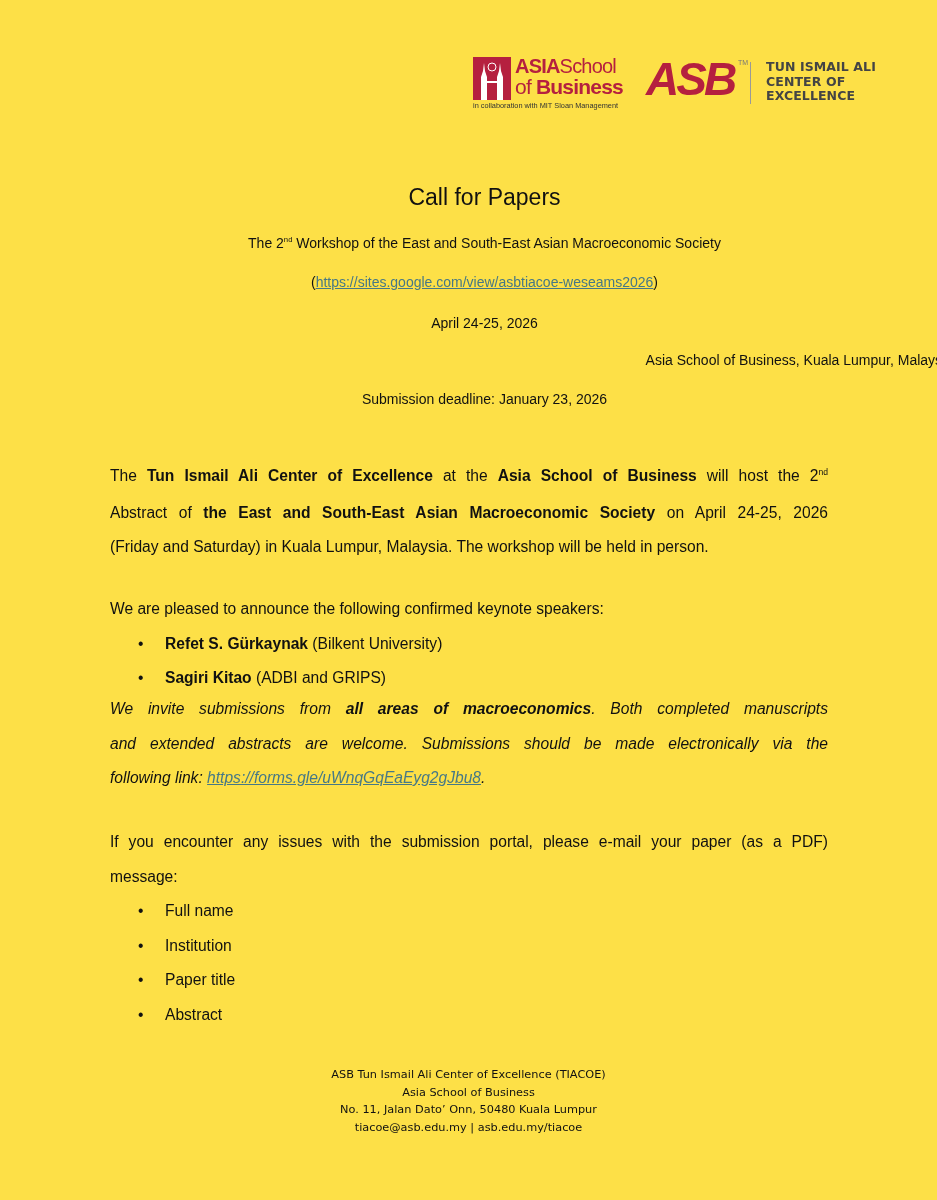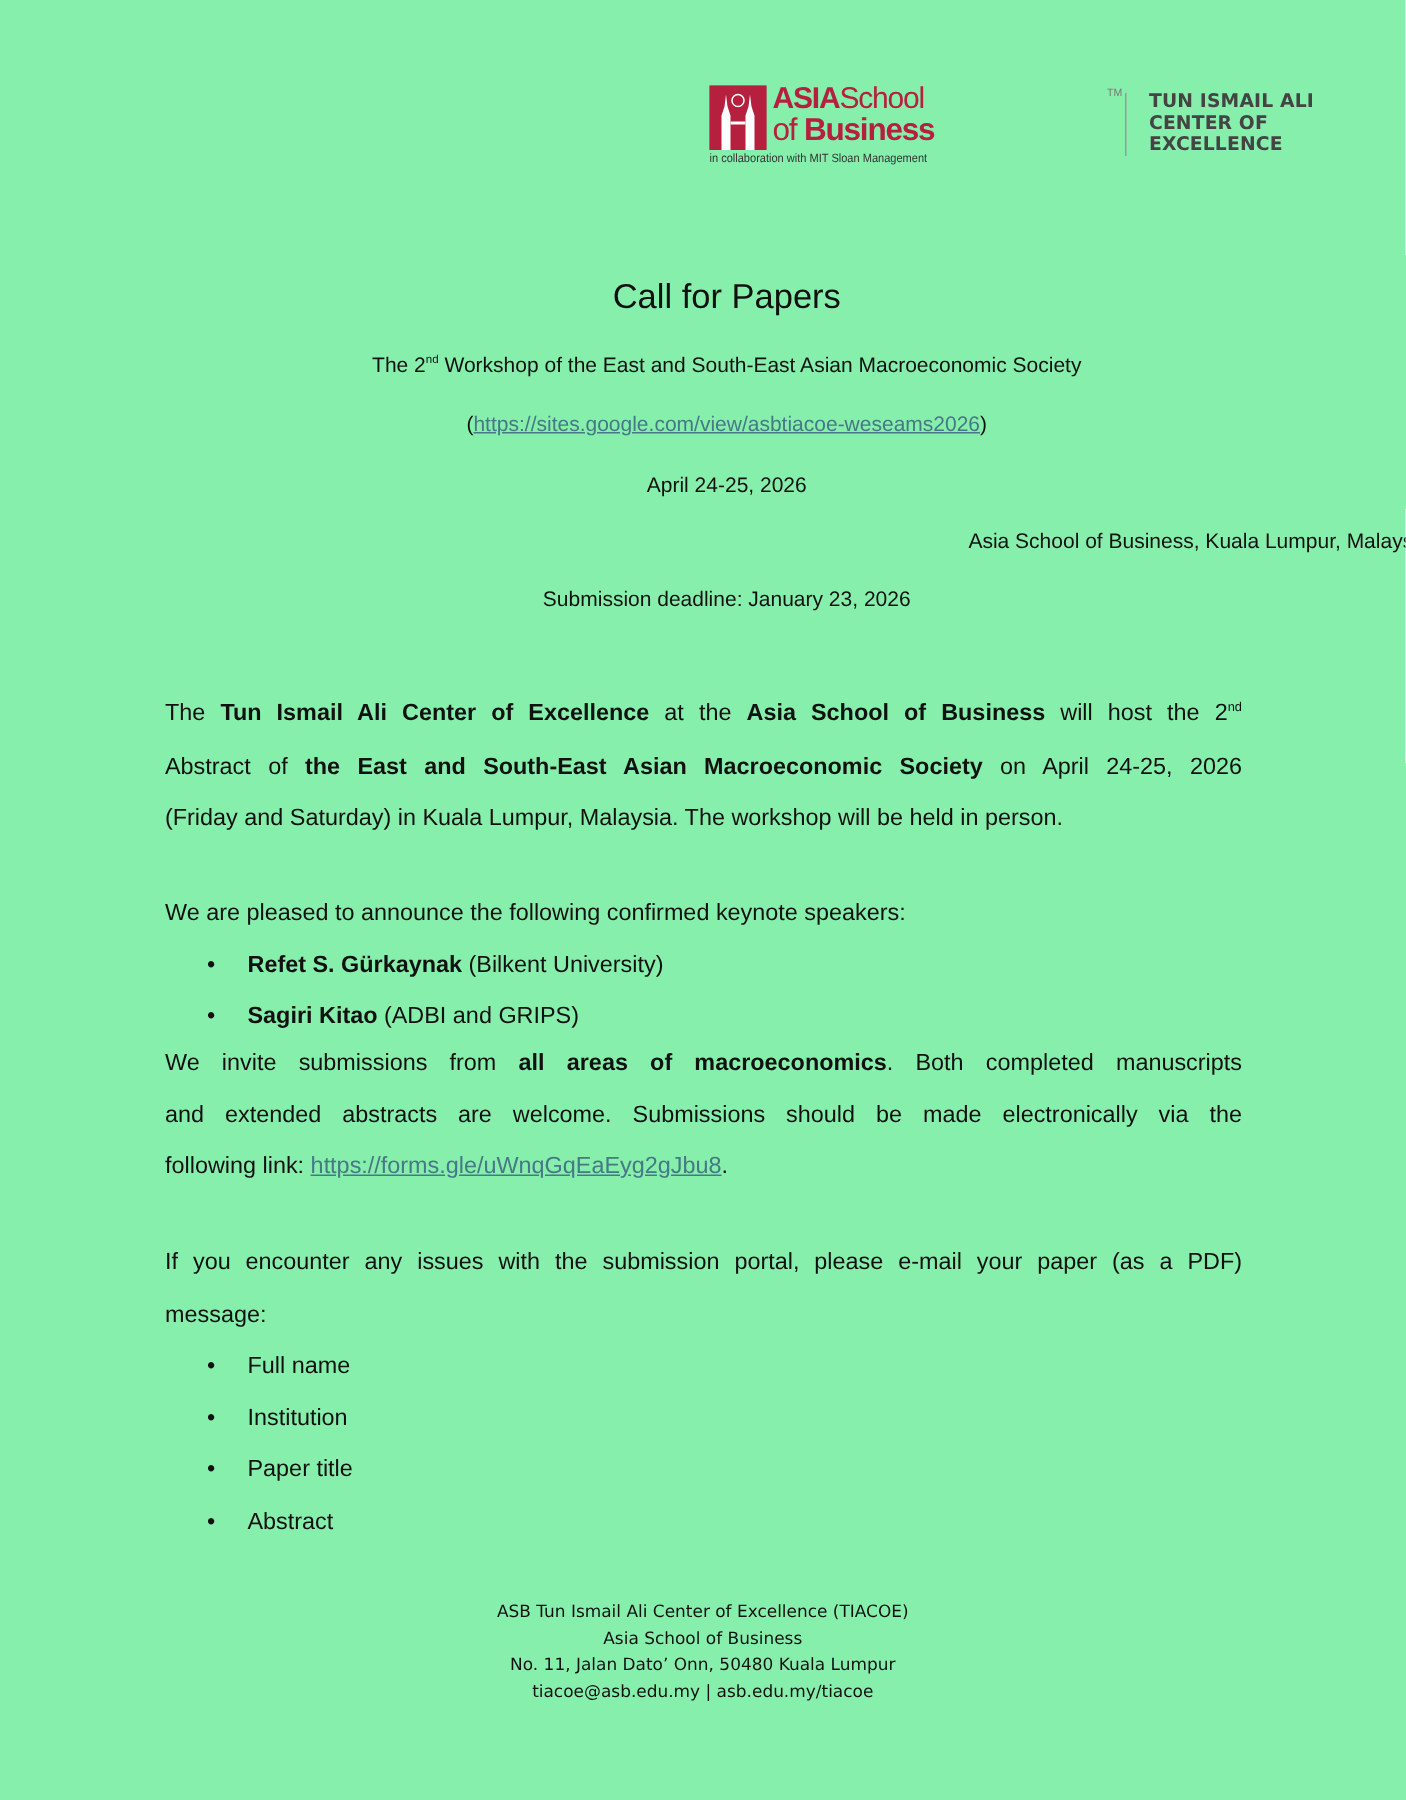--- a/index.html
+++ b/index.html
@@ -1,18 +1,18 @@
 <!DOCTYPE html>
 <html><head>
   <meta charset="utf-8">
   <style>
     html, body { margin: 0; padding: 0; background: #ffffff; }
     body { width: 937px; height: 1200px; position: relative; overflow: hidden;
            font-family: "DejaVu Sans", sans-serif; color: #111111; }
-    .page { position: absolute; left: 0; top: 0; width: 937px; height: 1200px; background: #86efac; }
+    .page { position: absolute; left: 0; top: 0; width: 937px; height: 1200px; background: #fde047; }
 
     
     .logo-asia { position: absolute; left: 473px; top: 57px; width: 150px; height: 56px; }
     .logo-asia .tower { position: absolute; left: 0; top: 0; width: 38px; height: 43px; background: #b5203f; }
     .logo-asia .tower svg { display: block; }
     .logo-asia .asia-line1 { position: absolute; left: 42px; top: -2px; font-family: "Liberation Sans", sans-serif;
       font-size: 20px; line-height: 22px; color: #b5203f; letter-spacing: -0.8px; white-space: nowrap; }
     .logo-asia .asia-line1 b { font-weight: 700; }
     .logo-asia .asia-line2 { position: absolute; left: 42px; top: 19px; font-family: "Liberation Sans", sans-serif;
       font-size: 21px; line-height: 22px; color: #b5203f; letter-spacing: -0.8px; white-space: nowrap; }
@@ -40,21 +40,21 @@
     .sub4 { top: 347px; text-align: right; }
     .sub5 { top: 386px; }
     sup { font-size: 0.55em; vertical-align: 0; position: relative; top: -0.75em; }
     a.link { color: #467886; text-decoration: underline; }
 
     
     .body { position: absolute; left: 110px; width: 718px; font-family: "Liberation Sans", sans-serif;
       font-size: 15.6px; line-height: 34.5px; color: #111; }
     .p1 { top: 459px; text-align: justify; }
     .p2 { top: 592px; }
-    .p3 { top: 692px; text-align: justify; }
+    .p3 { top: 692px; text-align: justify; font-style: italic; }
     .p4 { top: 825px; text-align: justify; }
     .body b { font-weight: 700; }
     .line { display: block; white-space: nowrap; }
     .just { text-align-last: justify; display: block; white-space: normal; }
     ul.bullets { list-style: none; margin: 0; padding: 0; }
     ul.bullets li { position: relative; padding-left: 55px; line-height: 34.5px; white-space: nowrap; }
     ul.bullets li .dot { position: absolute; left: 28px; top: 0; }
 
     
     .footer { position: absolute; top: 1066px; left: 0; width: 937px; text-align: center;
@@ -75,20 +75,21 @@
         <rect x="14" y="24" width="10" height="2" fill="#ffffff"></rect>
         <circle cx="19" cy="10" r="4" fill="none" stroke="#ffffff" stroke-width="1"></circle>
       </svg>
     </div>
     <div class="asia-line1"><b>ASIA</b><span>School</span></div>
     <div class="asia-line2"><span>of </span><b>Business</b></div>
     <div class="collab">in collaboration with MIT Sloan Management</div>
   </div>
 
   <div class="logo-asb">
+    <div class="asb-text">ASB</div>
     <div class="tm">TM</div>
   </div>
   <div class="logo-divider"></div>
   <div class="logo-tiacoe">
     <div>TUN ISMAIL ALI</div>
     <div>CENTER OF</div>
     <div>EXCELLENCE</div>
   </div>
 
   <div class="center title">Call for Papers</div>

